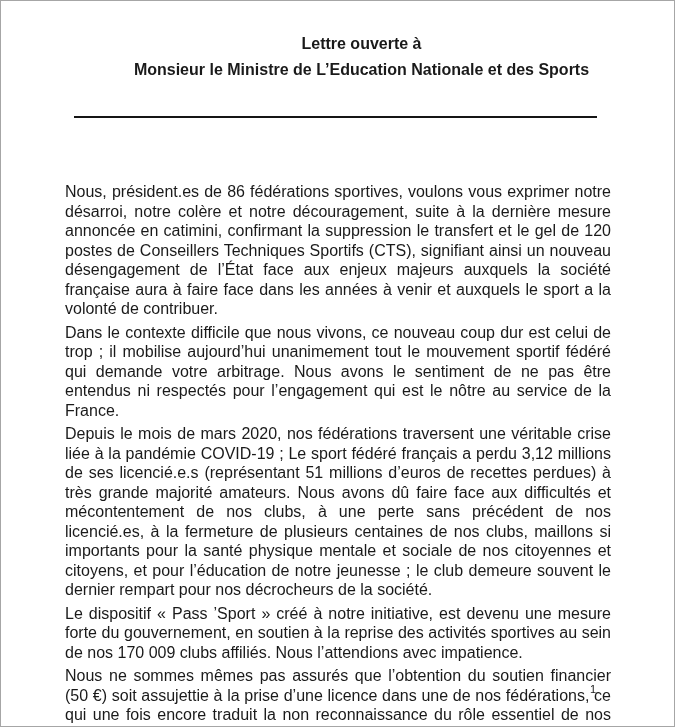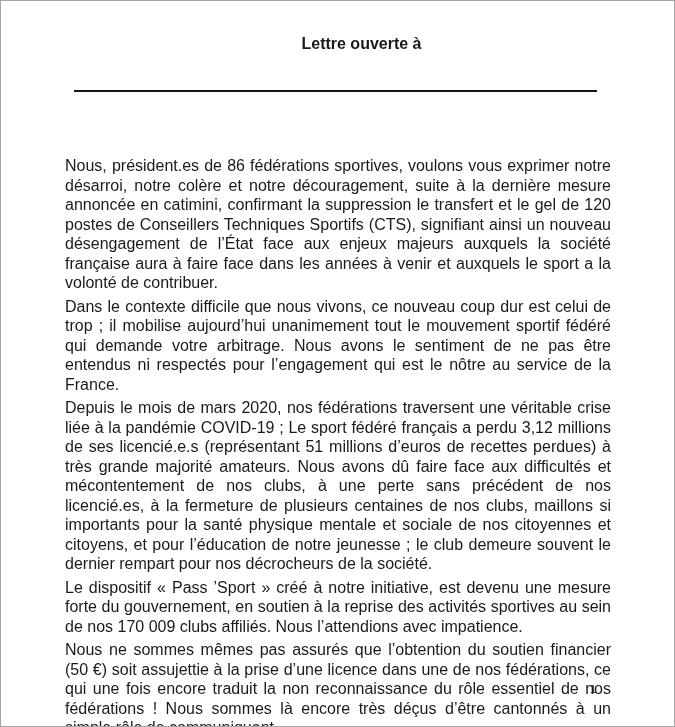--- a/index.html
+++ b/index.html
@@ -52,20 +52,21 @@
     color: #1a1a1a;
   }
 </style>
 </head>
 <body>
 
 <div class="page">
 
   <div class="title-block">
     <div>Lettre ouverte à</div>
+    <div>Monsieur le Ministre de L’Education Nationale et des Sports</div>
   </div>
 
   <div class="title-divider"></div>
 
   <div class="content">
     <p>Nous, président.es de 86 fédérations sportives, voulons vous exprimer notre désarroi, notre colère et notre découragement, suite à la dernière mesure annoncée en catimini, confirmant la suppression le transfert et le gel de 120 postes de Conseillers Techniques Sportifs (CTS), signifiant ainsi un nouveau désengagement de l’État face aux enjeux majeurs auxquels la société française aura à faire face dans les années à venir et auxquels le sport a la volonté de contribuer.</p>
     <p>Dans le contexte difficile que nous vivons, ce nouveau coup dur est celui de trop ; il mobilise aujourd’hui unanimement tout le mouvement sportif fédéré qui demande votre arbitrage. Nous avons le sentiment de ne pas être entendus ni respectés pour l’engagement qui est le nôtre au service de la France.</p>
     <p>Depuis le mois de mars 2020, nos fédérations traversent une véritable crise liée à la pandémie COVID-19 ; Le sport fédéré français a perdu 3,12 millions de ses licencié.e.s (représentant 51 millions d’euros de recettes perdues) à très grande majorité amateurs. Nous avons dû faire face aux difficultés et mécontentement de nos clubs, à une perte sans précédent de nos licencié.es, à la fermeture de plusieurs centaines de nos clubs, maillons si importants pour la santé physique mentale et sociale de nos citoyennes et citoyens, et pour l’éducation de notre jeunesse ; le club demeure souvent le dernier rempart pour nos décrocheurs de la société.</p>
     <p>Le dispositif « Pass ’Sport » créé à notre initiative, est devenu une mesure forte du gouvernement, en soutien à la reprise des activités sportives au sein de nos 170 009 clubs affiliés. Nous l’attendions avec impatience.</p>
     <p>Nous ne sommes mêmes pas assurés que l’obtention du soutien financier (50 €) soit assujettie à la prise d’une licence dans une de nos fédérations, ce qui une fois encore traduit la non reconnaissance du rôle essentiel de nos fédérations ! Nous sommes là encore très déçus d’être cantonnés à un simple rôle de communiquant.</p>

